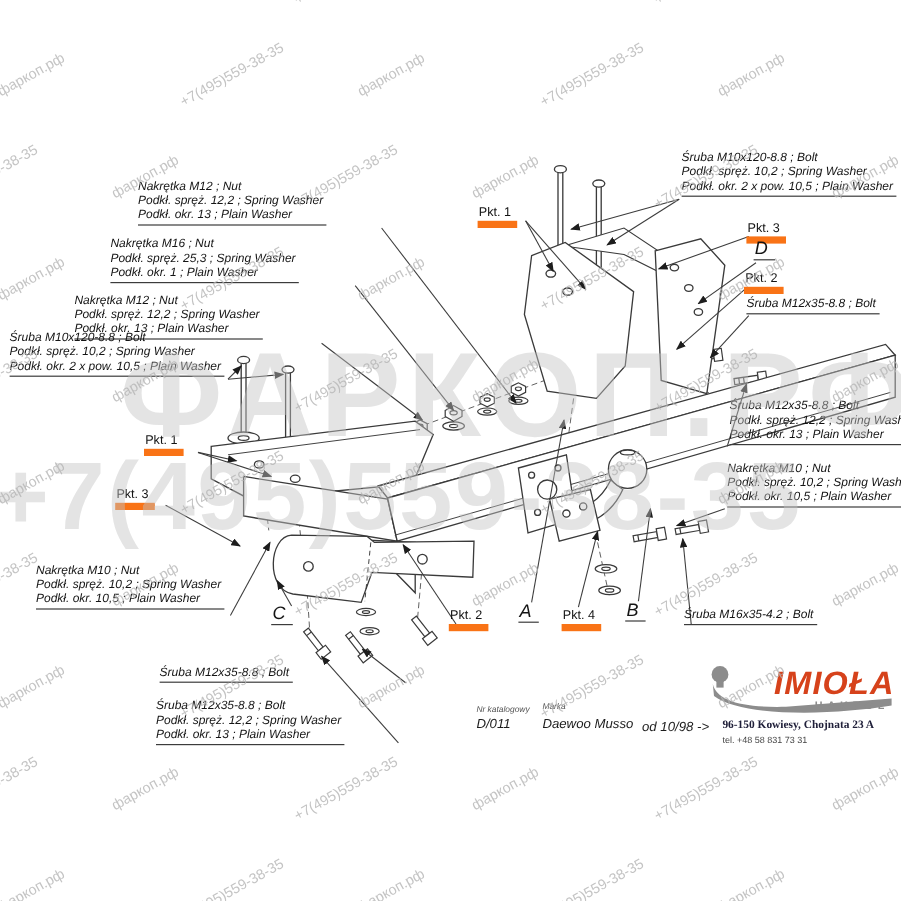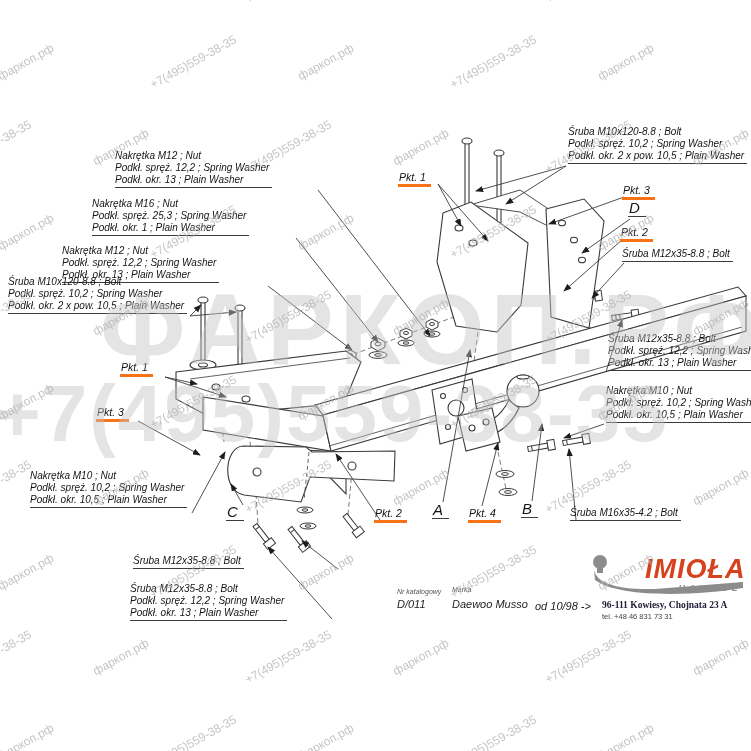--- a/index.html
+++ b/index.html
@@ -10,22 +10,22 @@
   #svg { position:absolute; left:0; top:0; z-index:2; }
 
   .callout {
     position:absolute; z-index:3; font-style:italic; font-size:10px;
     line-height:12px; color:#141414; white-space:nowrap;
     border-bottom:1px solid #3c3c3c; padding:0 3px 1px 0;
   }
   .callout span { display:block; }
 
   .pkt {
-    position:absolute; z-index:3; font-style:italic; font-size:10.5px;
-    color:#141414; border-bottom:3px solid #f97316; padding:0 5px 1px 1px;
+    position:absolute; z-index:3; font-size:10.5px;
+    color:#141414; border-bottom:6px solid #f97316; padding:0 5px 1px 1px;
     white-space:nowrap;
   }
   .part-letter {
     position:absolute; z-index:3; font-style:italic; font-size:15px;
     color:#141414; border-bottom:1px solid #3c3c3c; padding:0 6px 0 1px;
   }
 
   
   #wm-layer { position:absolute; inset:0; z-index:6; pointer-events:none; }
   .wm {
@@ -344,22 +344,22 @@
 
 <div id="logo">
   <svg id="logo-swoosh" width="162" height="47" viewBox="0 0 162 47">
     <circle cx="15" cy="10" r="7" fill="#8c8c8c"></circle>
     <rect x="12" y="15" width="6" height="6" fill="#8c8c8c"></rect>
     <path d="M9,18 C12,32 34,38 70,37 L158,30 L158,36 C110,44 34,46 10,28 Z" fill="#8c8c8c"></path>
   </svg>
   <div id="logo-name">IMIOŁA</div>
   <div id="logo-sub">HAKPOL</div>
 </div>
-<div id="address">96-111 Kowiesy, Chojnata 23 A</div>
-<div id="phone-line">tel. +48 46 831 73 31</div>
+<div id="address">96-150 Kowiesy, Chojnata 23 A</div>
+<div id="phone-line">tel. +48 58 831 73 31</div>
 
 <div class="wm-big" id="wm-big1">ФАРКОП.РФ</div>
 <div class="wm-big" id="wm-big2">+7(495)559-38-35</div>
 <div id="wm-layer">
     <span class="wm" style="left: -60px; top: -30px;">+7(495)559-38-35</span>
     <span class="wm" style="left: 240px; top: -30px;">+7(495)559-38-35</span>
     <span class="wm" style="left: 540px; top: -30px;">+7(495)559-38-35</span>
     <span class="wm" style="left: -5px; top: 55px;">фаркоп.рф</span>
     <span class="wm" style="left: 145px; top: 55px;">+7(495)559-38-35</span>
     <span class="wm" style="left: 295px; top: 55px;">фаркоп.рф</span>

